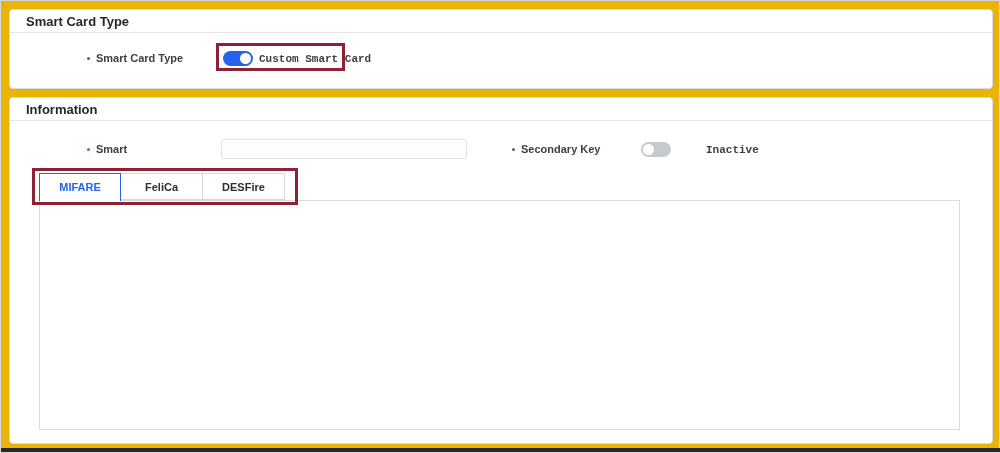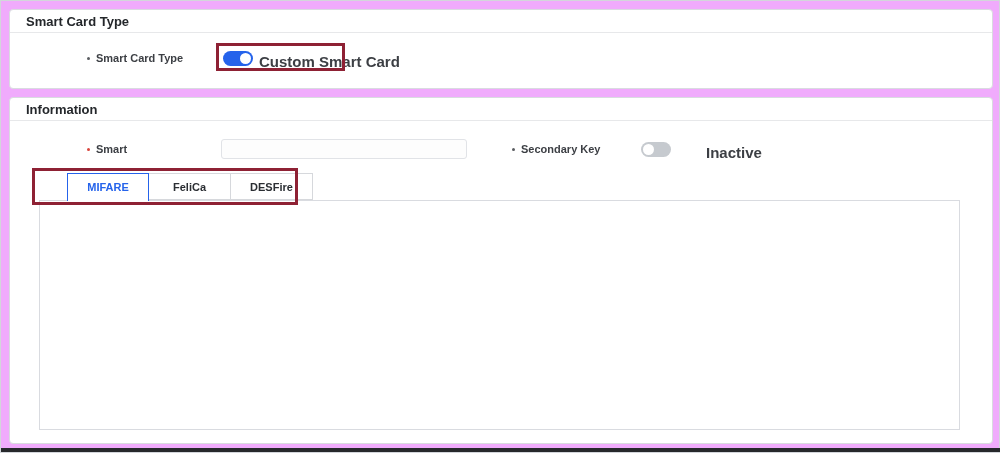--- a/index.html
+++ b/index.html
@@ -1,46 +1,46 @@
 <!DOCTYPE html>
 <html><head>
 <meta charset="utf-8">
 <style>
   * { box-sizing: border-box; margin: 0; padding: 0; }
   html,body { width:1000px; height:453px; }
   body { font-family:"Liberation Sans", sans-serif; background:#f3f4f6; position:relative; overflow:hidden; }
-  #page { position:absolute; inset:0; width:1000px; height:453px; border:1px solid #d3d6db; background:#f0abfc; }
+  #page { position:absolute; inset:0; width:1000px; height:453px; border:1px solid #d3d6db; background:#eab308; }
 
   .panel { position:absolute; background:#fff; border:1px solid #d9dbe0; border-radius:4px; }
   #panel-smart-card { left:8px; top:8px; width:984px; height:80px; }
   #panel-information { left:8px; top:96px; width:984px; height:347px; }
   .panel-header { height:23px; line-height:23px; padding-left:16px; font-size:13px; font-weight:bold; color:#24272b; border-bottom:1px solid #e7e8ea; }
 
   .field-label { position:absolute; display:flex; align-items:center; gap:6px; height:14px; font-size:11px; font-weight:bold; color:#3c3f44; white-space:nowrap; }
   .bullet { width:3px; height:3px; border-radius:50%; background:#5a5d61; flex:0 0 auto; }
   .bullet.req { background:#d9453c; }
 
   .toggle { position:absolute; width:30px; height:15px; border-radius:8px; cursor:pointer; }
   .toggle.on { background:#2563eb; }
   .toggle.off { background:#c6cacf; }
   .toggle .knob { position:absolute; top:2px; width:11px; height:11px; border-radius:50%; background:#fff; }
   .toggle.on .knob { right:2px; }
   .toggle.off .knob { left:2px; }
-  .toggle-text { position:absolute; font-size:15px; font-weight:bold; color:#3c3f44; white-space:nowrap; }
+  .toggle-text { position:absolute; font-size:11px; font-weight:bold; color:#3c3f44; white-space:nowrap;font-family:Liberation Mono, monospace; }
 
   .highlight-box { position:absolute; border:3px solid #8e2134; background:transparent; z-index:30; pointer-events:none; }
 
   .text-input { position:absolute; width:246px; height:20px; border:1px solid #e1e3e7; border-radius:3px; background:#fdfdfd; font-size:11.5px; padding:0 8px; color:#333; font-family:"Liberation Sans",sans-serif; }
   .text-input.disabled { background:#f5f5f6; border-color:#e4e5e8; }
   .text-input::placeholder { color:#909398; opacity:1; }
 
   .tabs { position:absolute; left:38px; top:172px; display:flex; z-index:10; }
   .tab { width:82px; height:27px; line-height:26px; text-align:center; font-size:11px; font-weight:bold; color:#2b2e33; background:#fff; border:1px solid #d6d8dc; cursor:pointer; }
   .tab + .tab { border-left:none; }
-  .tab.active { color:#2563eb; border:1px solid #2563eb; border-bottom:none; height:28px; z-index:12; position:relative;margin-left:28px; }
+  .tab.active { color:#2563eb; border:1px solid #2563eb; border-bottom:none; height:28px; z-index:12; position:relative; }
   #tab-content { position:absolute; left:38px; top:199px; width:921px; height:230px; background:#fff; border:1px solid #d9dbe0; z-index:5; }
 
   .checkbox { position:absolute; width:14px; height:14px; border:1px solid #c6c9cd; border-radius:3px; background:#fff; cursor:pointer; }
   .checkbox.shaded { background:#e9eaec; }
 
   .spinner-box { position:absolute; height:21px; border:1px solid #d7d9dd; border-radius:2px; background:#fff; text-align:center; font-size:11.5px; color:#2f3338; font-family:"Liberation Sans",sans-serif; padding:0; }
   .spin-arrows { position:absolute; width:13px; height:21px; display:flex; flex-direction:column; justify-content:space-between; }
   .spin-btn { height:10px; background:#fff; border:1px solid #d7d9dd; border-radius:1px; display:flex; align-items:center; justify-content:center; cursor:pointer; }
   .tri-up { width:0; height:0; border-left:3px solid transparent; border-right:3px solid transparent; border-bottom:4px solid #3a3d42; }
   .tri-down { width:0; height:0; border-left:3px solid transparent; border-right:3px solid transparent; border-top:4px solid #3a3d42; }

